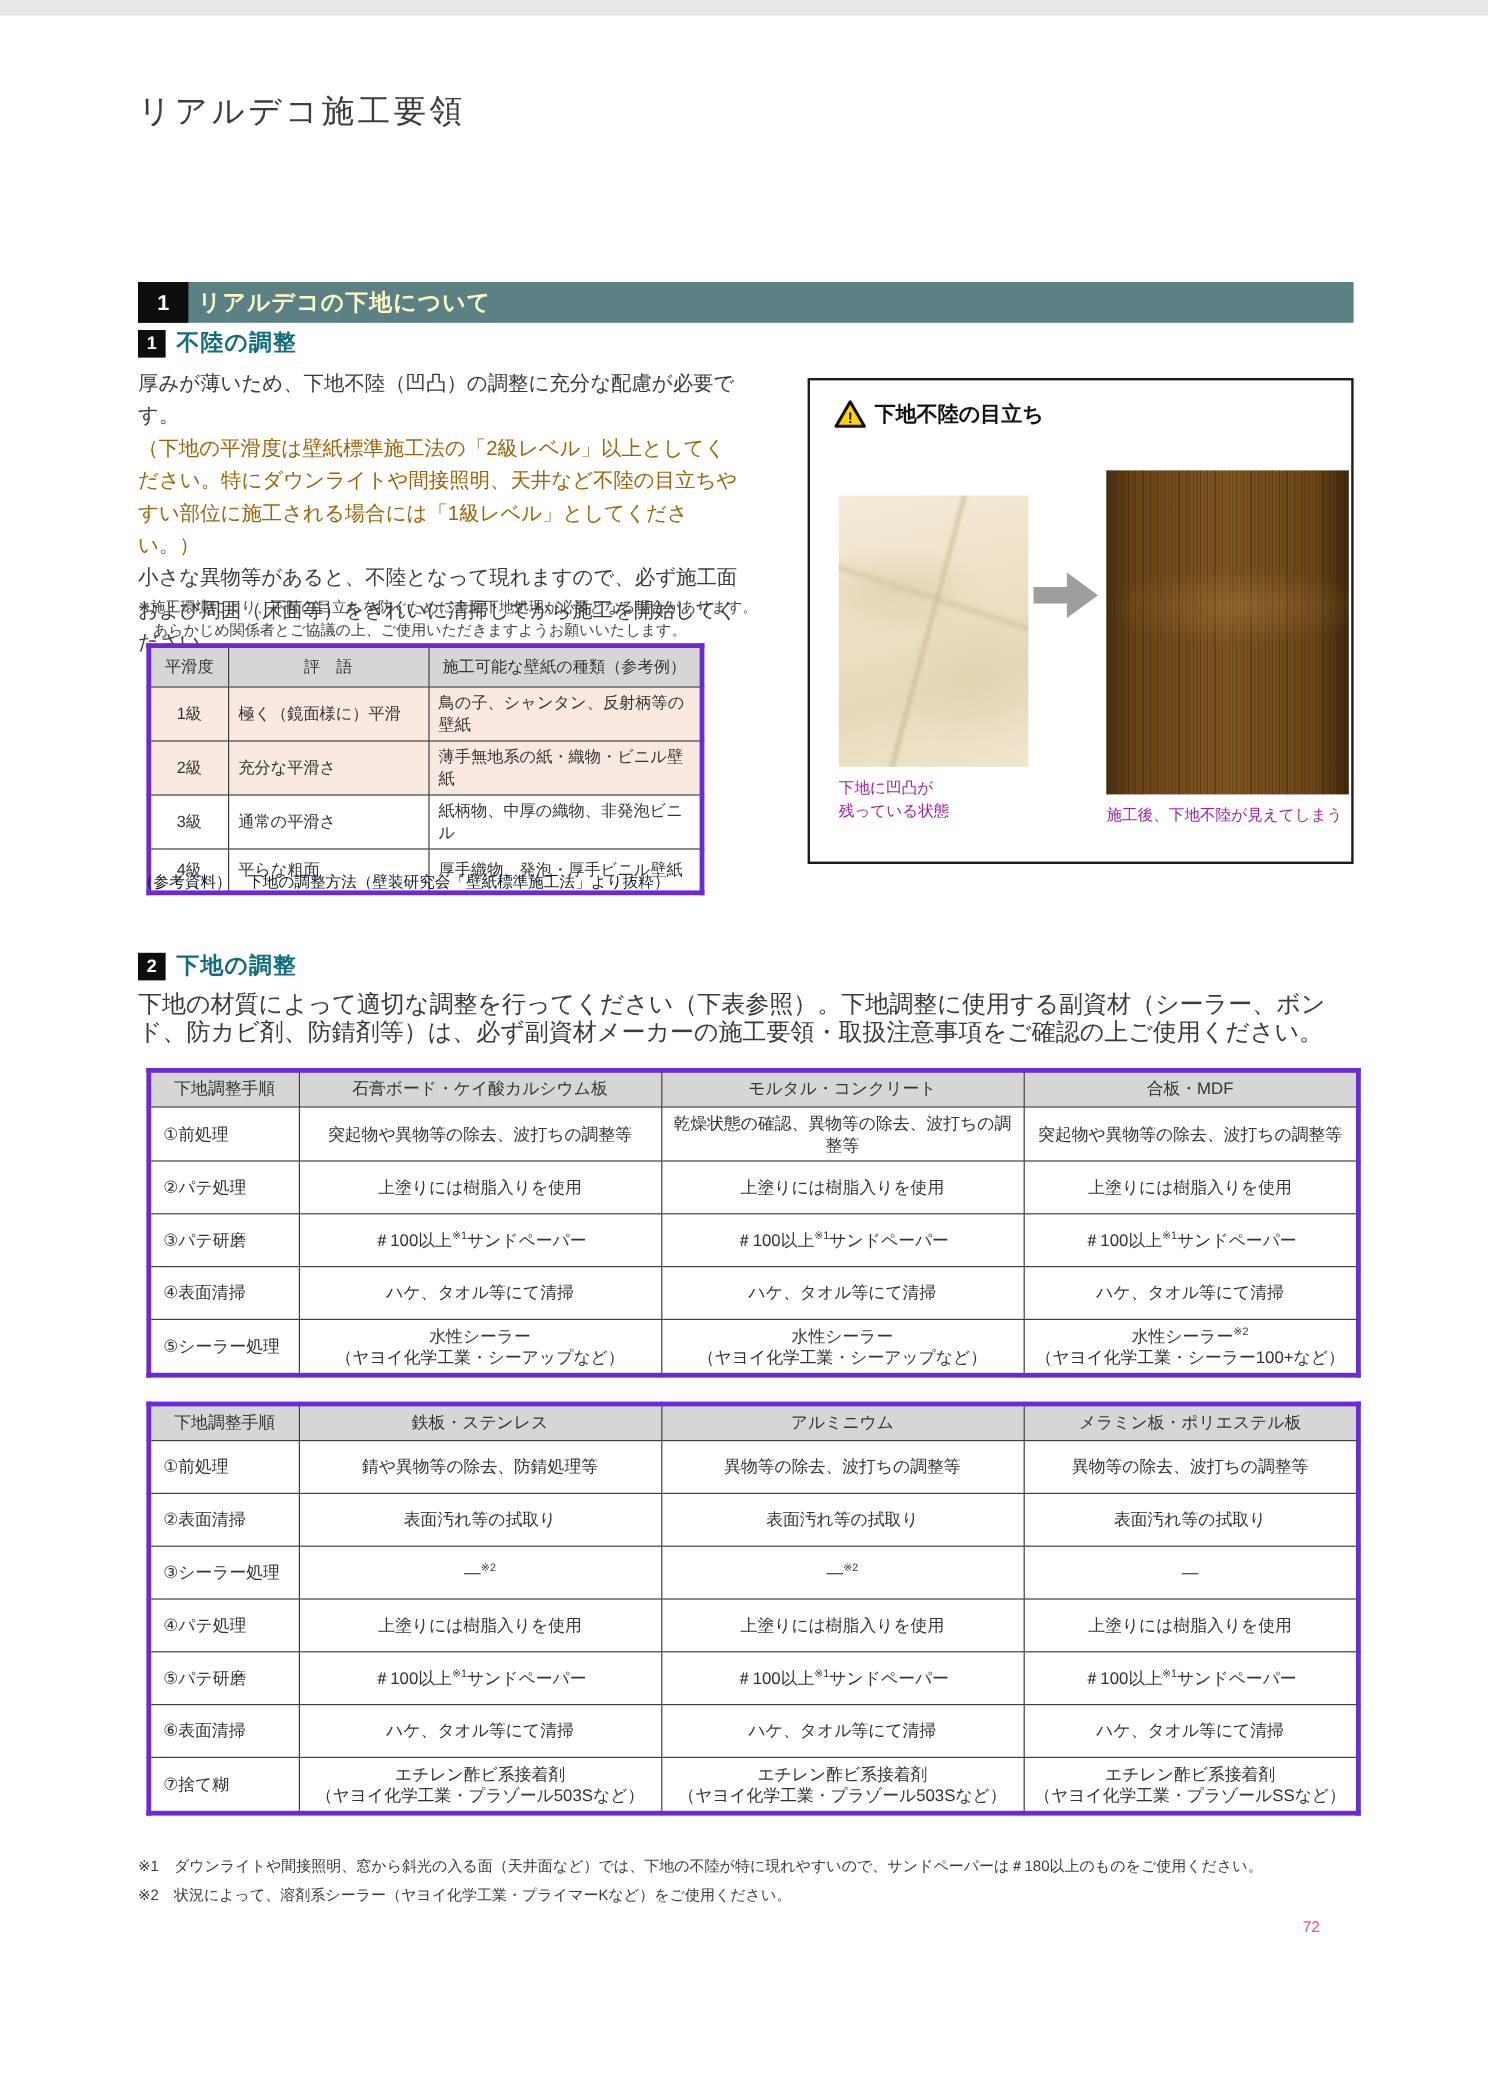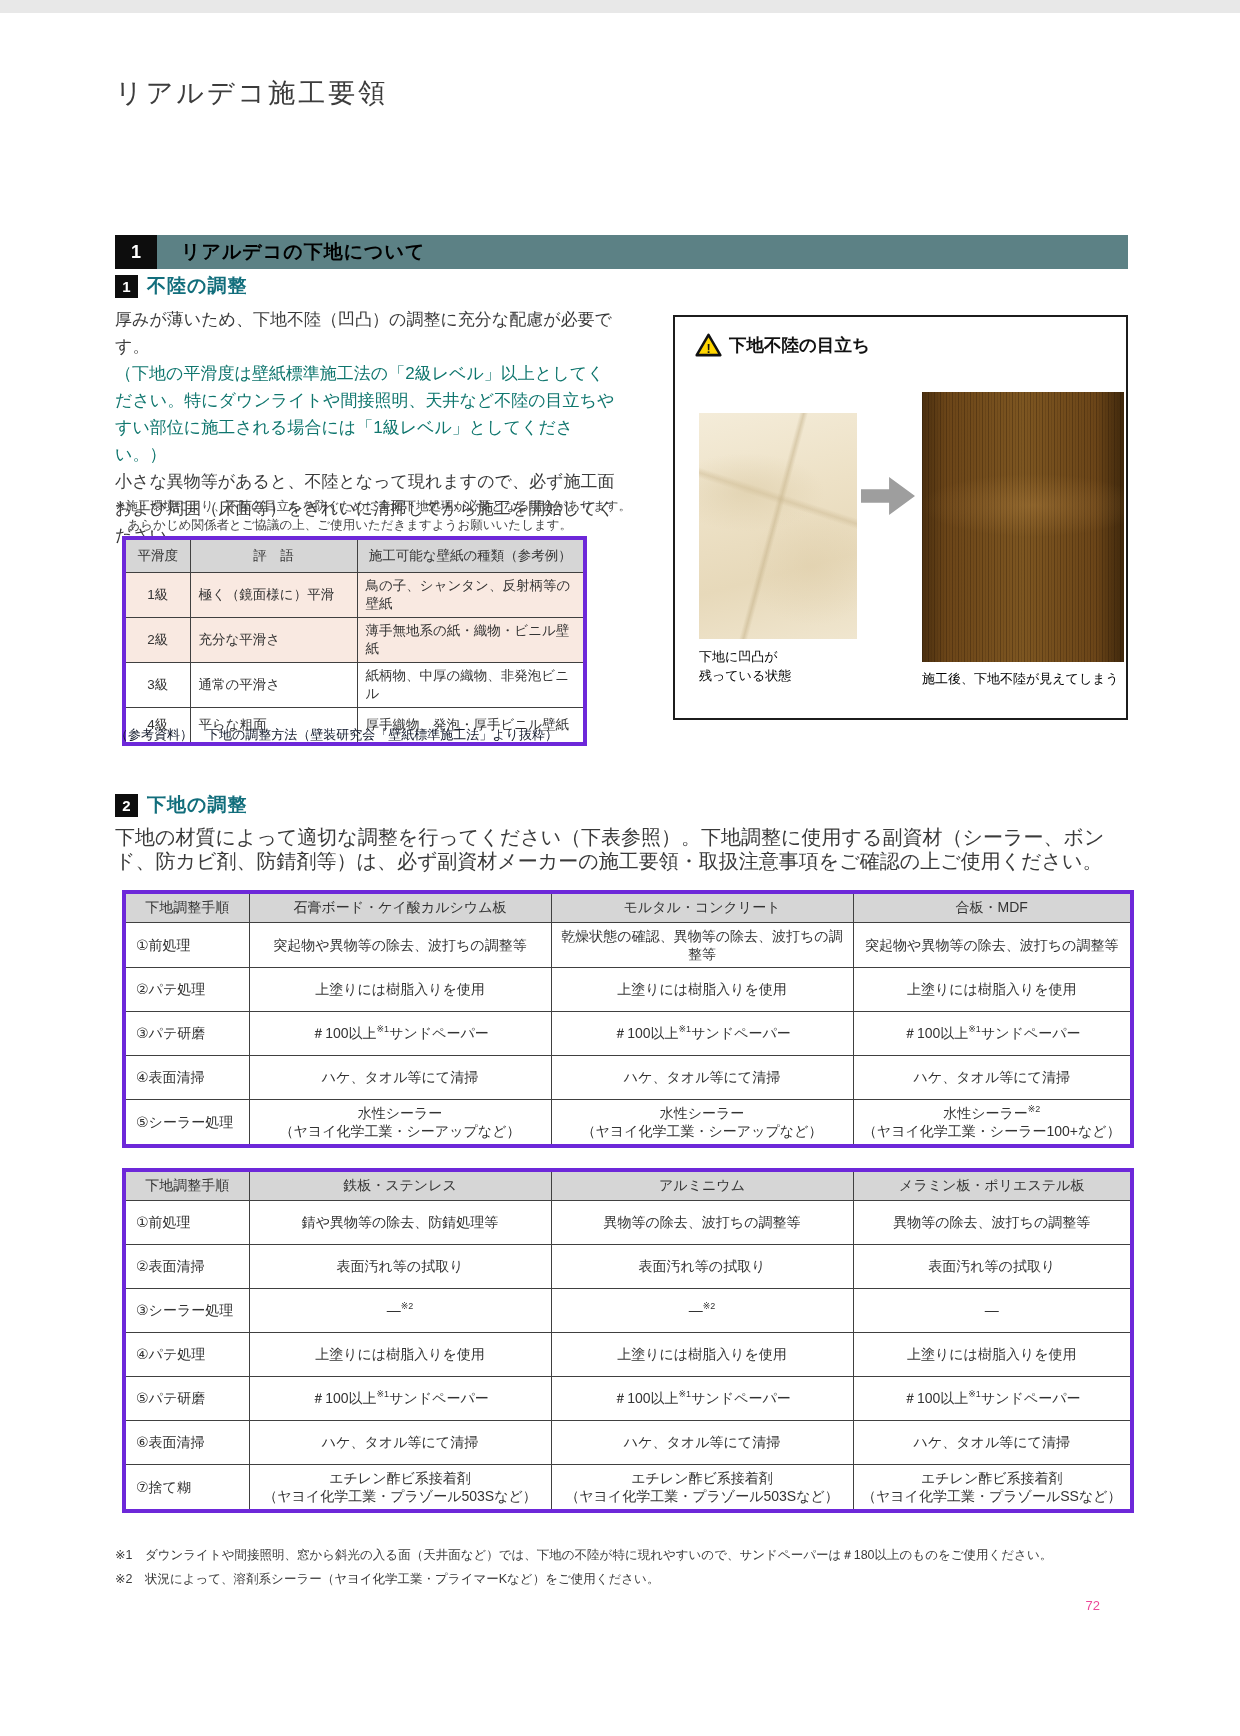--- a/index.html
+++ b/index.html
@@ -16,36 +16,36 @@
   
   .banner{
     position:absolute;left:115px;top:222px;width:1013px;height:34px;
     background:#5c8185;display:flex;align-items:stretch;
   }
   .banner-num{
     width:42px;background:#0d0d0d;color:#fff;font-weight:bold;font-size:18px;
     display:flex;align-items:center;justify-content:center;flex:0 0 42px;
   }
   .banner-title{
-    color:#000000;font-weight:bold;font-size:19px;letter-spacing:1px;
-    display:flex;align-items:center;padding-left:24px;
+    color:#fef9c3;font-weight:bold;font-size:19px;letter-spacing:1px;
+    display:flex;align-items:center;padding-left:8px;
   }
   
   .subhead{position:absolute;display:flex;align-items:center;gap:9px;}
   .subhead .sq{
     width:23px;height:23px;background:#0d0d0d;color:#fff;font-size:15px;font-weight:bold;
     display:flex;align-items:center;justify-content:center;flex:0 0 23px;
   }
   .subhead .t{font-size:19px;font-weight:bold;color:#126e7c;letter-spacing:1px;}
   #subhead-1{left:115px;top:260px;}
   #subhead-2{left:115px;top:779px;}
   
   .para{position:absolute;left:115px;top:293px;width:505px;font-size:17px;line-height:27px;color:#3a3a3a;}
   .para p{margin:0;}
-  .red{color:#0f766e;}
+  .red{color:#a16207;}
   .note{position:absolute;left:115px;top:484px;width:540px;font-size:12.5px;line-height:19px;color:#444;}
   .note .ind{padding-left:1em;}
   .intro{position:absolute;left:115px;top:812px;width:1013px;font-size:20px;line-height:24px;color:#3a3a3a;margin:0;}
   
   .tbl-wrap{position:absolute;}
   #smooth-table{left:122px;top:523px;}
   #adjust-table-1{left:122px;top:877px;}
   #adjust-table-2{left:122px;top:1155px;}
   table.grid{border-collapse:collapse;table-layout:fixed;border:4px solid #6d28d9;}
   table.grid th,table.grid td{
@@ -89,21 +89,21 @@
     left:247px;top:75px;width:202px;height:270px;
     background:
       radial-gradient(ellipse 160px 45px at 55% 42%, rgba(200,150,80,.28), transparent 70%),
       repeating-linear-gradient(90deg, rgba(35,18,4,.30) 0 1px, rgba(0,0,0,0) 1px 3px, rgba(60,35,10,.20) 3px 4px, rgba(0,0,0,0) 4px 6px),
       linear-gradient(90deg,#4a2f0f 0%,#6b4518 12%,#7d5621 50%,#6b4518 86%,#3f280c 100%);
   }
   .arrow-right{
     position:absolute;left:186px;top:160px;width:54px;height:38px;background:#9e9e9e;
     clip-path:polygon(0 32%,52% 32%,52% 0,100% 50%,52% 100%,52% 68%,0 68%);
   }
-  .fig-cap{position:absolute;font-size:13px;line-height:19px;color:#000000;}
+  .fig-cap{position:absolute;font-size:13px;line-height:19px;color:#a21caf;}
   .fig-cap-left{left:24px;top:330px;}
   .fig-cap-right{left:247px;top:352px;}
   
   .footnotes{position:absolute;left:115px;top:1530px;width:1020px;font-size:12.5px;line-height:24px;color:#3a3a3a;}
   .footnotes div{white-space:nowrap;}
   .page-num{position:absolute;left:1030px;top:1585px;width:70px;text-align:right;font-size:13px;color:#ec4899;}
 </style>
 </head>
 <body>
 

